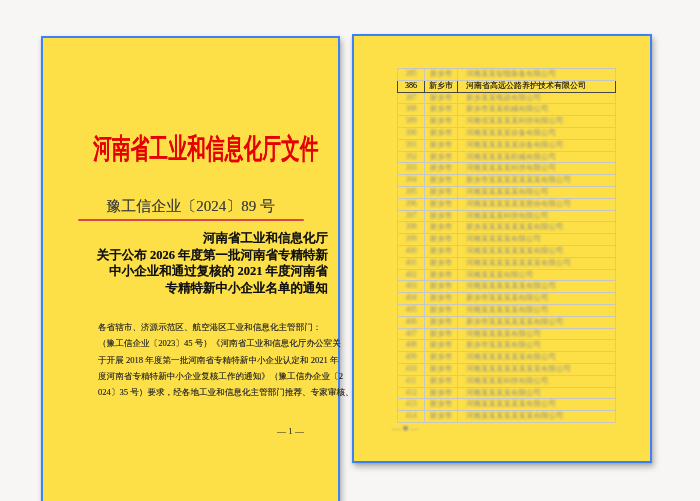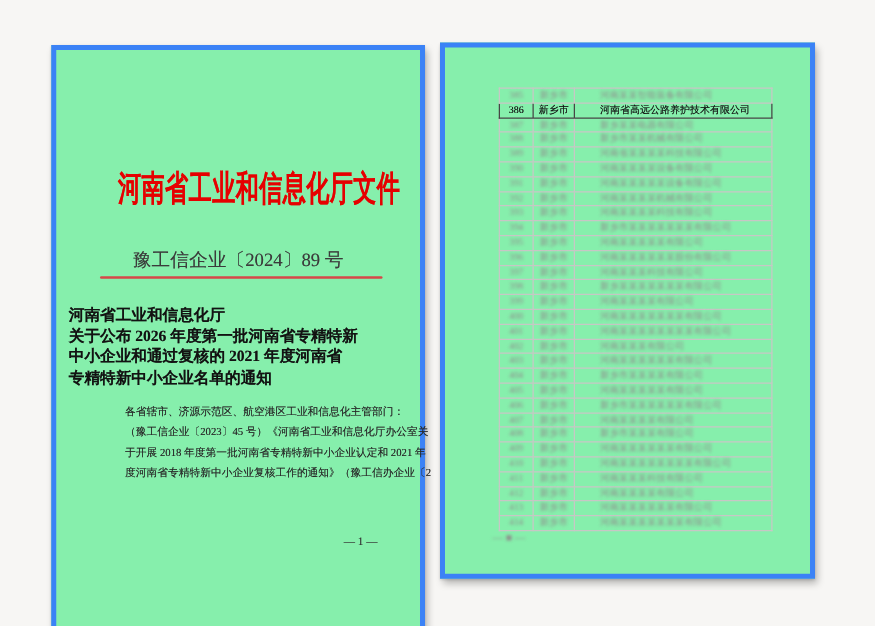--- a/index.html
+++ b/index.html
@@ -1,22 +1,22 @@
 <!DOCTYPE html>
 <html><head>
 <meta charset="utf-8">
 <style>
   * { margin:0; padding:0; box-sizing:border-box; }
   html,body { width:700px; height:501px; overflow:hidden; }
   body { background:#f7f6f4; font-family:"Liberation Serif","DejaVu Serif",serif; }
   .canvas { position:relative; width:700px; height:501px; background:#f7f6f4; }
 
   .page {
-    position:absolute; background:#86efac;
-    border:4px solid #3b82f6;
+    position:absolute; background:#fde047;
+    border:2px solid #3b82f6;
     box-shadow:2px 4px 6px rgba(0,0,0,0.28), 0 1px 2px rgba(0,0,0,0.12);
   }
   .page-left  { left:41px; top:36px; width:299px; height:472px; }
   .page-right { left:352px; top:34px; width:300px; height:429px; }
 
   
   .letterhead {
     position:absolute; left:0; right:0; top:92px; height:36px;
     text-align:center; color:#e60000; font-weight:bold; font-size:28px;
     white-space:nowrap; transform:scaleX(0.66); transform-origin:center;
@@ -26,22 +26,22 @@
   .doc-number {
     position:absolute; left:0; right:0; top:159px; height:13px;
     text-align:center; font-size:15px; color:#3b3b3b;
     text-shadow:0 0 0.5px rgba(60,60,60,0.5);
   }
   .red-divider {
     position:absolute; left:35px; width:226px; top:181px; height:2px;
     background:#d64848; border-radius:1px;
   }
   .doc-title {
-    position:absolute; left:10px; right:10px; top:204px;
-    text-align:left; font-weight:bold; font-size:12.5px; line-height:16.5px;
+    position:absolute; left:10px; right:10px; top:192px;
+    text-align:right; font-weight:bold; font-size:12.5px; line-height:16.5px;
     color:#121212; text-shadow:0 0 0.5px rgba(20,20,20,0.55);
   }
   .body-text {
     position:absolute; left:33px; width:231px; top:281px;
     font-size:8.6px; line-height:16.3px; color:#262626;
     text-shadow:0 0 0.5px rgba(45,45,45,0.55);
   }
   .body-text .line { text-align:justify; text-align-last:justify; white-space:nowrap;margin-left:22px; }
   .page-num-left {
     position:absolute; right:34px; top:388px; font-size:9px; color:#333;
@@ -54,21 +54,21 @@
     border-collapse:collapse; table-layout:fixed;
   }
   .company-table td {
     border:0.6px solid #c7c7c5; height:10.8px; line-height:10.8px;
     font-size:7.5px; overflow:hidden; white-space:nowrap; padding:0;
   }
   .company-table col.c-num  { width:27px; }
   .company-table col.c-city { width:33px; }
   .company-table col.c-name { width:158px; }
   .company-table td.num, .company-table td.city { text-align:center; }
-  .company-table td.name { text-align:left; padding-left:20px; }
+  .company-table td.name { text-align:left; padding-left:8px; }
   tr.blur td { color:#8f8e8c; filter:blur(1.15px); }
   tr.hl td {
     border:1.4px solid #474645; color:#131313; font-size:8px;
     text-shadow:0 0 0.4px rgba(20,20,20,0.6);
   }
   .page-num-right {
     position:absolute; left:38px; top:387px; font-size:8.5px; color:#8f8e8c;
     filter:blur(1.1px);
   }
 </style>
@@ -85,20 +85,21 @@
         <div>河南省工业和信息化厅</div>
         <div>关于公布 2026 年度第一批河南省专精特新</div>
         <div>中小企业和通过复核的 2021 年度河南省</div>
         <div>专精特新中小企业名单的通知</div>
       </div>
     <div class="body-text">
         <div class="line">各省辖市、济源示范区、航空港区工业和信息化主管部门：</div>
         <div class="line">（豫工信企业〔2023〕45 号）《河南省工业和信息化厅办公室关</div>
         <div class="line">于开展 2018 年度第一批河南省专精特新中小企业认定和 2021 年</div>
         <div class="line">度河南省专精特新中小企业复核工作的通知》（豫工信办企业〔2</div>
+        <div class="line">024〕35 号）要求，经各地工业和信息化主管部门推荐、专家审核、</div>
       </div>
     <div class="page-num-left">— 1 —</div>
   </div>
 
   <div class="page page-right">
     <table class="company-table">
       <colgroup>
           <col class="c-num">
           <col class="c-city">
           <col class="c-name">

